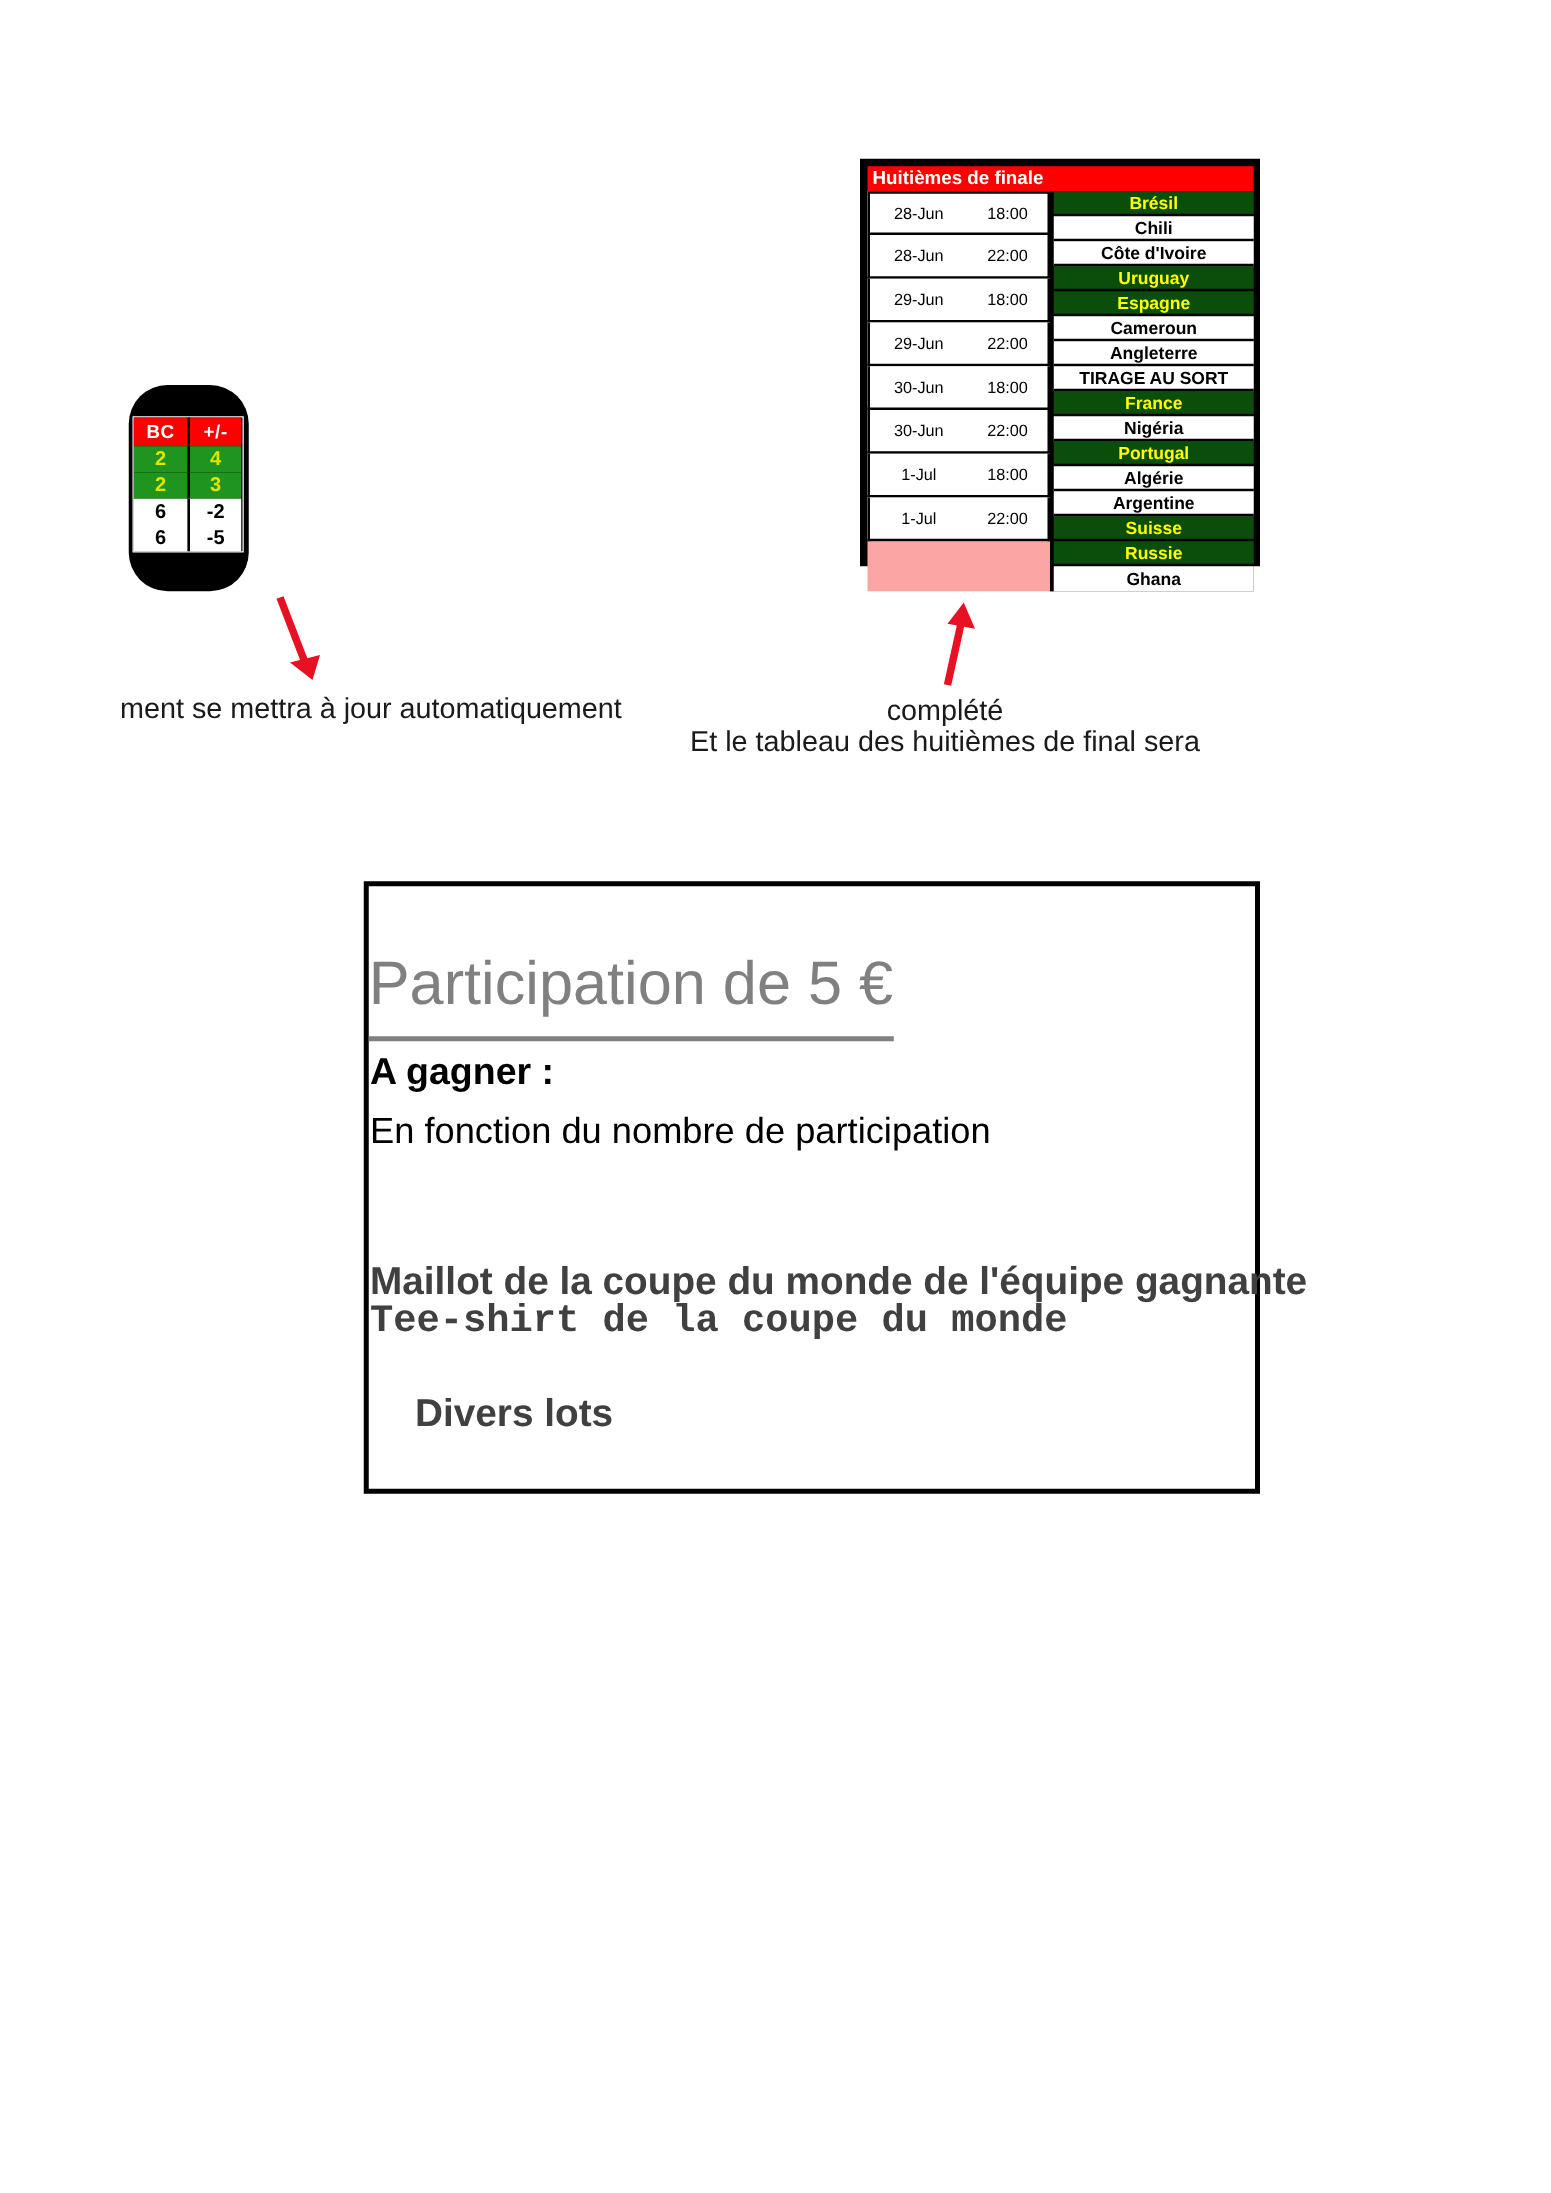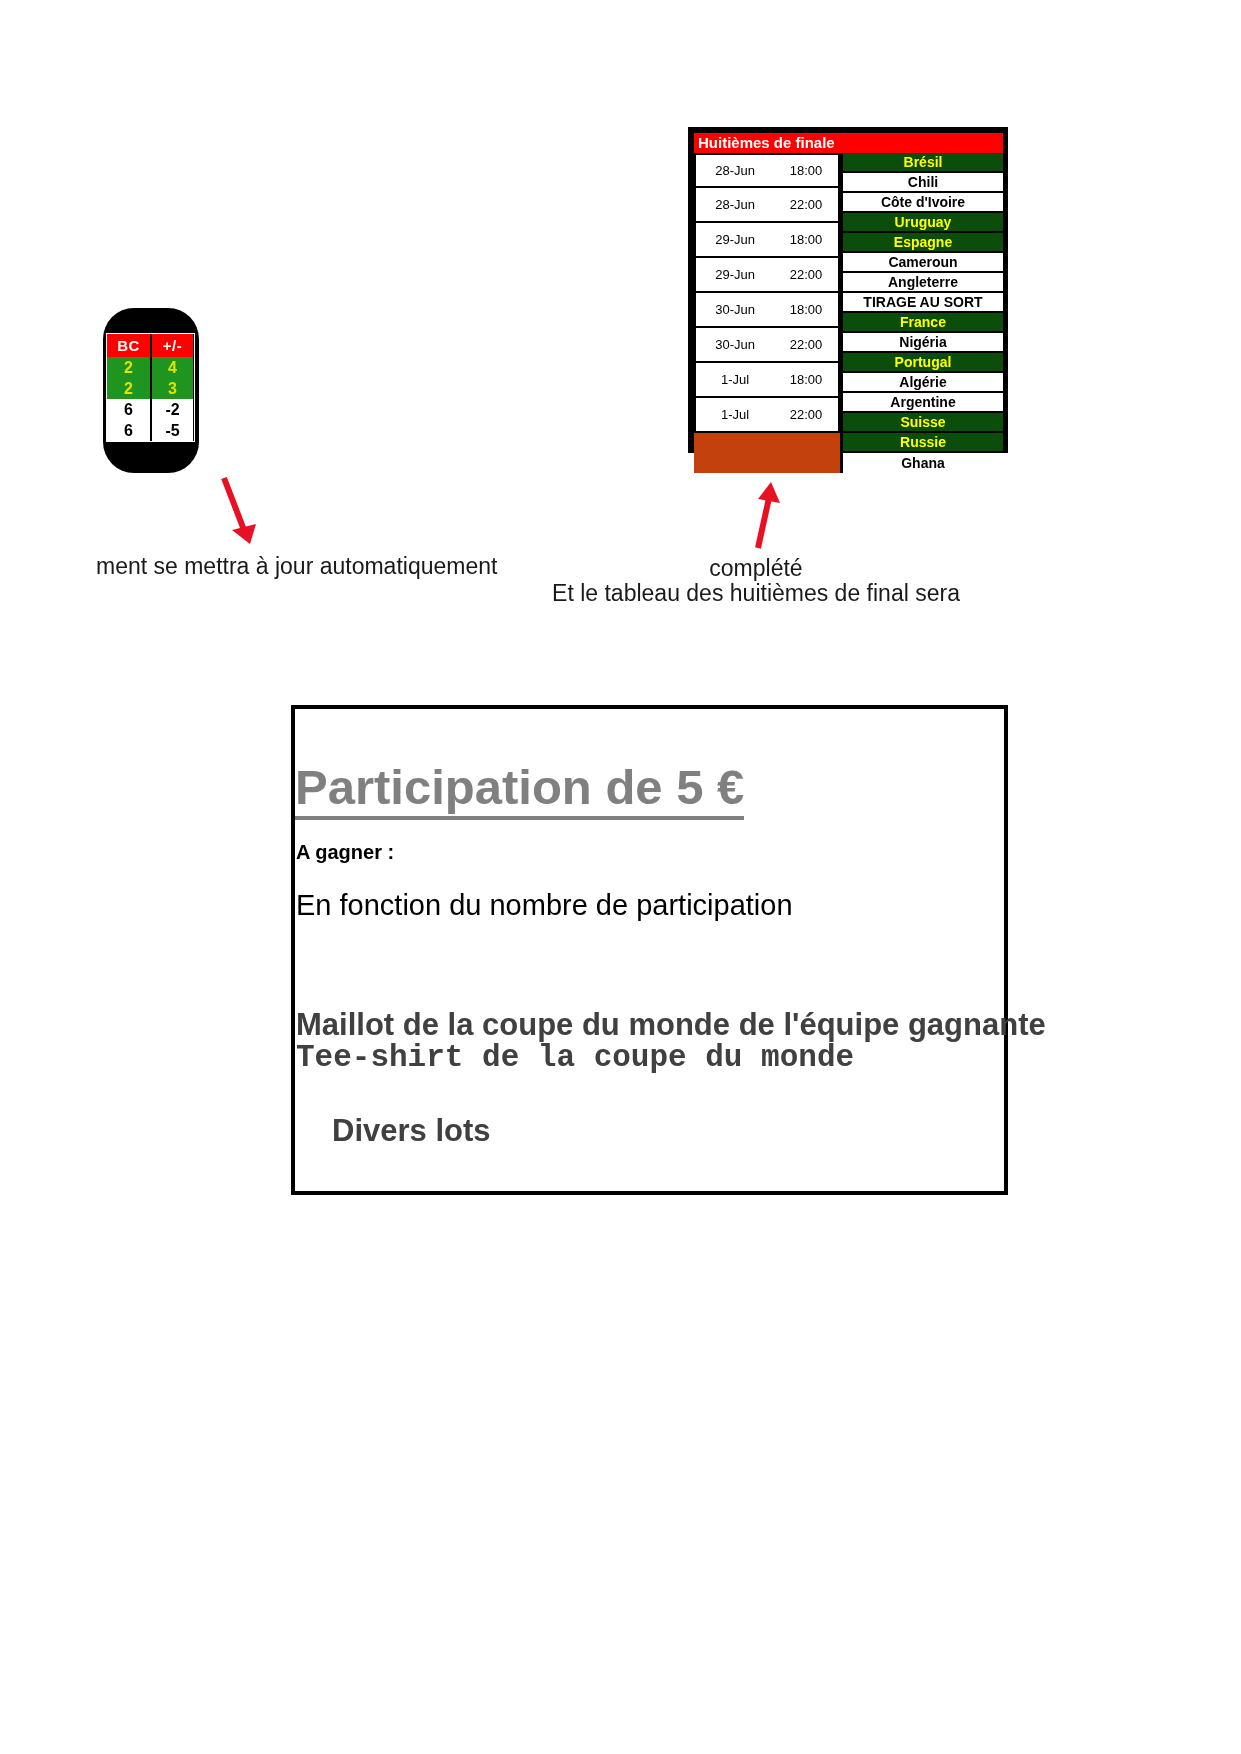--- a/index.html
+++ b/index.html
@@ -48,21 +48,21 @@
     background: #000;
     padding: 6px 5px 16px 6px;
   }
   .bracket-title {
     height: 20px; line-height: 20px;
     background: #ff0000; color: #ffffff;
     font-size: 15px; font-weight: bold;
     padding-left: 4px;
   }
   .bracket-body { display: flex; }
-  .schedule-col { width: 146px; background: #c2410c; }
+  .schedule-col { width: 146px; background: #fca5a5; }
   .sched-cell {
     height: 35px;
     background: #ffffff;
     border: 2px solid #000;
     border-top-width: 0;
     display: flex; align-items: center;
     font-size: 13px; color: #000;
   }
   .sched-cell:first-child { border-top-width: 2px; }
   .sched-date { flex: 0 0 55%; text-align: center; }
@@ -97,30 +97,30 @@
   .partic-box {
     position: absolute;
     left: 291px; top: 705px;
     width: 717px; height: 490px;
     border: 4px solid #000;
     background: #fff;
   }
   .partic-title {
     position: absolute; left: 0px; top: 50px;
     display: inline-block;
-    font-size: 49px; font-weight: bold;
+    font-size: 49px; font-weight: normal;
     color: #808080;
     line-height: 56px;
     border-bottom: 4px solid #808080;
-    padding-bottom: 1px;
+    padding-bottom: 14px;
     white-space: nowrap;
   }
   .partic-sub {
     position: absolute; left: 1px; top: 132px;
-    font-size: 20px; font-weight: bold; color: #000;
+    font-size: 30px; font-weight: bold; color: #000;
   }
   .partic-desc {
     position: absolute; left: 1px; top: 180px;
     font-size: 29px; font-weight: normal; color: #000;
     white-space: nowrap;
   }
   .prize {
     position: absolute; left: 1px;
     font-size: 31px; font-weight: bold; color: #404040;
     white-space: nowrap;

